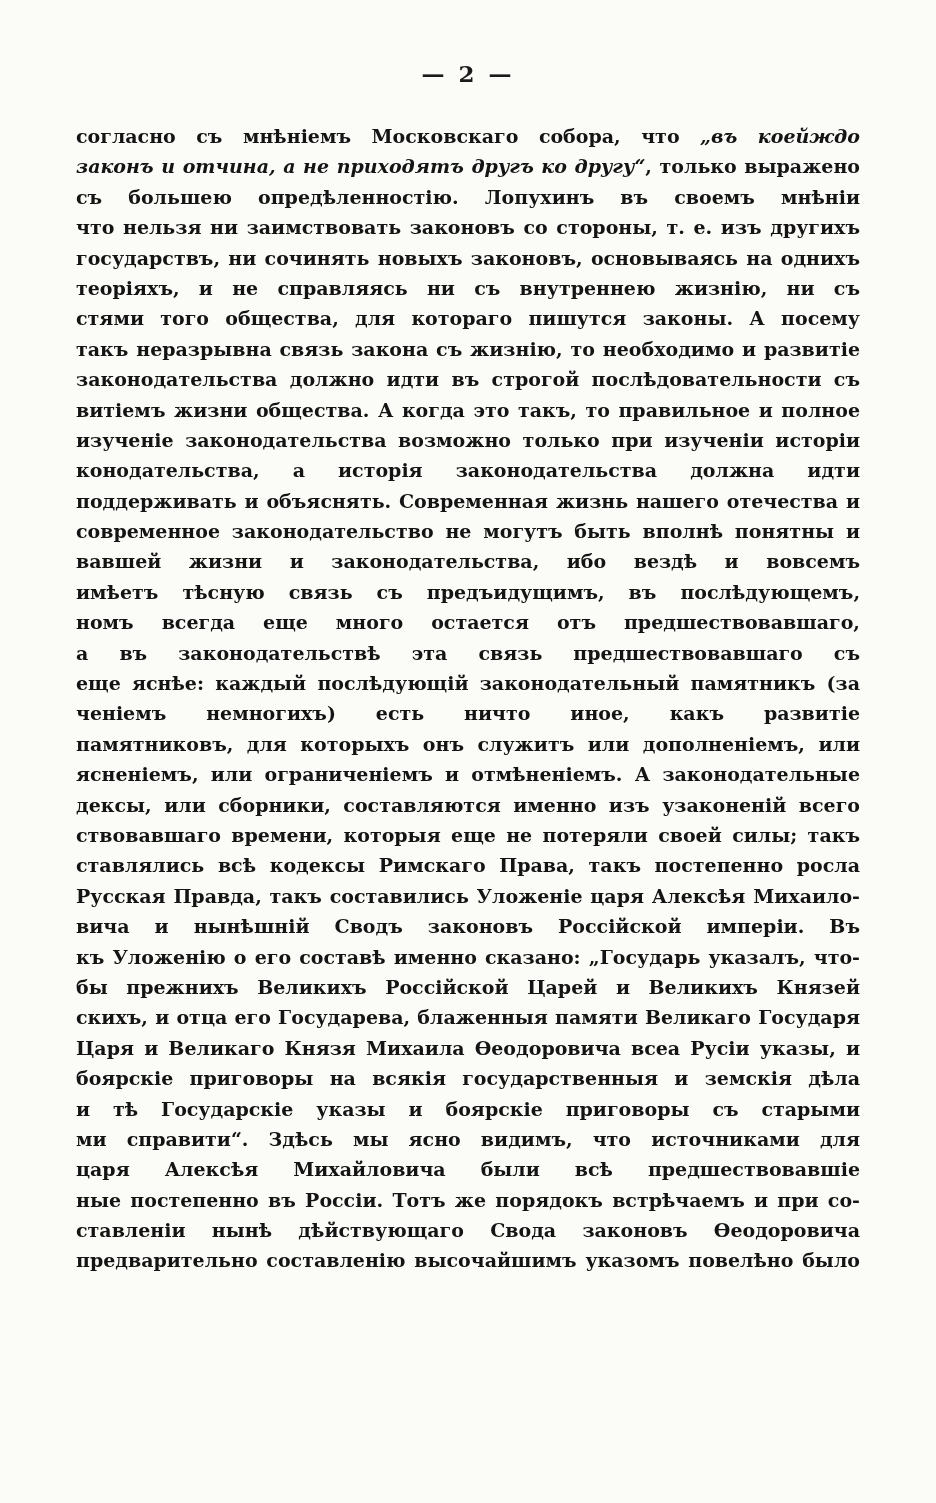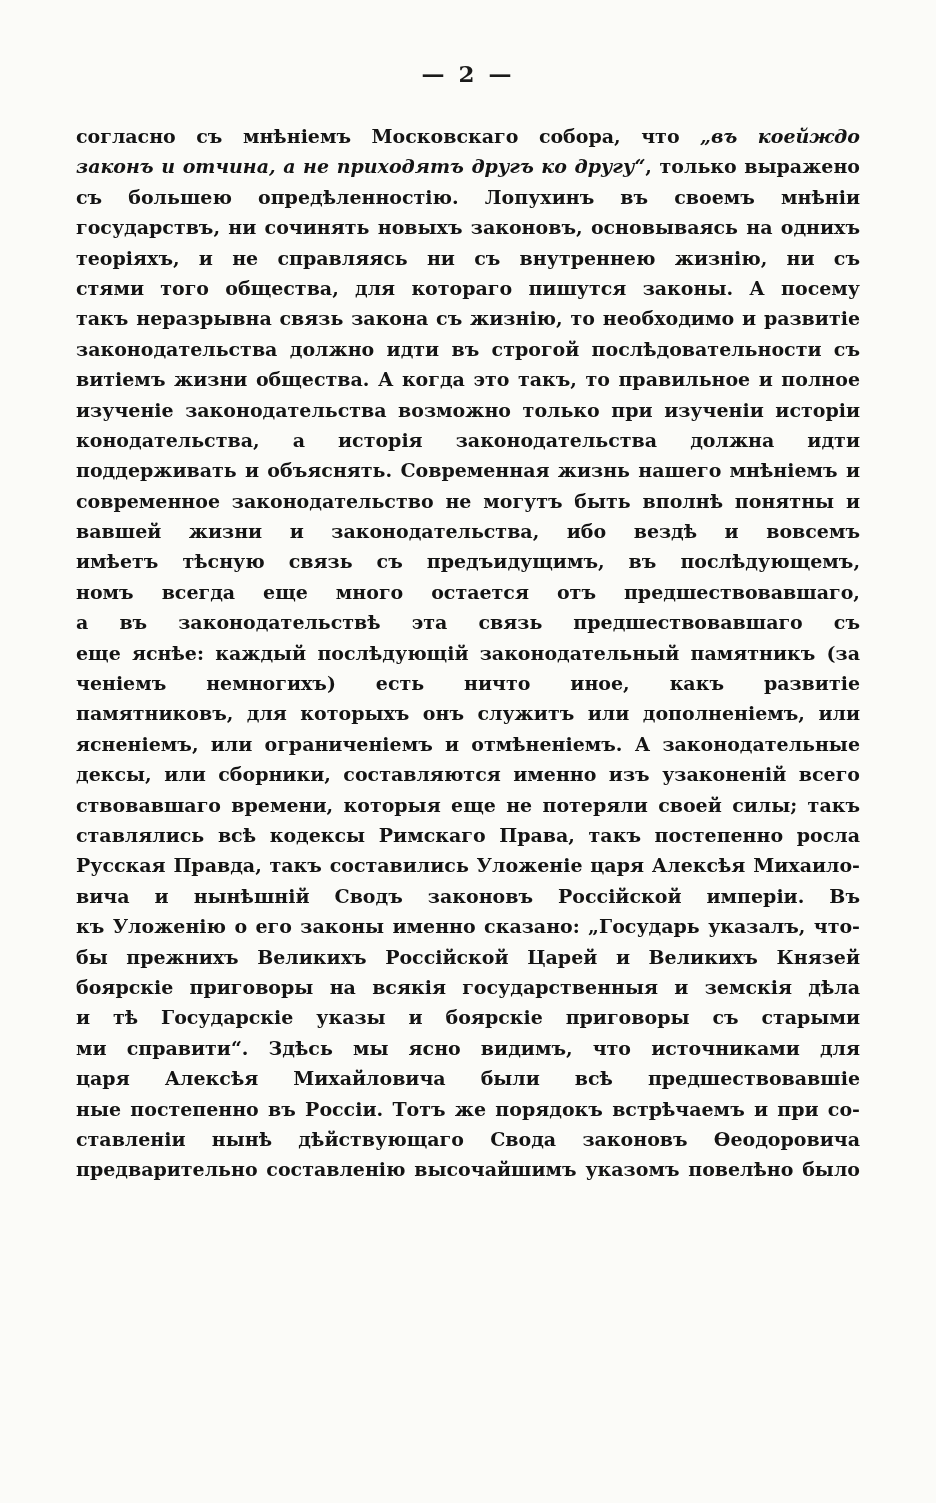--- a/index.html
+++ b/index.html
@@ -47,45 +47,48 @@
 </style>
 </head>
 <body>
 
 <div class="page-number">— 2 —</div>
 
 <div class="paragraph">
     <div class="line"><span>согласно съ мнѣніемъ Московскаго собора, что </span><span class="it">„въ коейждо странѣ</span></div>
     <div class="line"><span class="it">законъ и отчина, а не приходятъ другъ ко другу“</span><span>, только выражено</span></div>
     <div class="line"><span>съ большею опредѣленностію. Лопухинъ въ своемъ мнѣніи говоритъ,</span></div>
+    <div class="line"><span>что нельзя ни заимствовать законовъ со стороны, т. е. изъ другихъ</span></div>
     <div class="line"><span>государствъ, ни сочинять новыхъ законовъ, основываясь на однихъ</span></div>
     <div class="line"><span>теоріяхъ, и не справляясь ни съ внутреннею жизнію, ни съ потребно-</span></div>
     <div class="line"><span>стями того общества, для котораго пишутся законы. А посему ежели</span></div>
     <div class="line"><span>такъ неразрывна связь закона съ жизнію, то необходимо и развитіе</span></div>
     <div class="line"><span>законодательства должно идти въ строгой послѣдовательности съ раз-</span></div>
     <div class="line"><span>витіемъ жизни общества. А когда это такъ, то правильное и полное</span></div>
     <div class="line"><span>изученіе законодательства возможно только при изученіи исторіи за-</span></div>
     <div class="line"><span>конодательства, а исторія законодательства должна идти пораллельно</span></div>
-    <div class="line"><span>поддерживать и объяснять. Современная жизнь нашего мнѣніемъ и</span></div>
+    <div class="line"><span>поддерживать и объяснять. Современная жизнь нашего отечества и</span></div>
     <div class="line"><span>современное законодательство не могутъ быть вполнѣ понятны и ясны</span></div>
     <div class="line"><span>вавшей жизни и законодательства, ибо вездѣ и вовсемъ послѣдующее</span></div>
     <div class="line"><span>имѣетъ тѣсную связь съ предъидущимъ, въ послѣдующемъ, современ-</span></div>
     <div class="line"><span>номъ всегда еще много остается отъ предшествовавшаго, прошедшаго;</span></div>
     <div class="line"><span>а въ законодательствѣ эта связь предшествовавшаго съ послѣдующимъ</span></div>
     <div class="line"><span>еще яснѣе: каждый послѣдующій законодательный памятникъ (за исклю-</span></div>
     <div class="line"><span>ченіемъ немногихъ) есть ничто иное, какъ развитіе предшествовавшихъ</span></div>
     <div class="line"><span>памятниковъ, для которыхъ онъ служитъ или дополненіемъ, или объ-</span></div>
     <div class="line"><span>ясненіемъ, или ограниченіемъ и отмѣненіемъ. А законодательные ко-</span></div>
     <div class="line"><span>дексы, или сборники, составляются именно изъ узаконеній всего предше-</span></div>
     <div class="line"><span>ствовавшаго времени, которыя еще не потеряли своей силы; такъ со-</span></div>
     <div class="line"><span>ставлялись всѣ кодексы Римскаго Права, такъ постепенно росла наша</span></div>
     <div class="line"><span>Русская Правда, такъ составились Уложеніе царя Алексѣя Михаило-</span></div>
     <div class="line"><span>вича и нынѣшній Сводъ законовъ Россійской имперіи. Въ предисловіи</span></div>
-    <div class="line"><span>къ Уложенію о его законы именно сказано: „Государь указалъ, что-</span></div>
+    <div class="line"><span>къ Уложенію о его составѣ именно сказано: „Государь указалъ, что-</span></div>
     <div class="line"><span>бы прежнихъ Великихъ Россійской Царей и Великихъ Князей Россій-</span></div>
+    <div class="line"><span>скихъ, и отца его Государева, блаженныя памяти Великаго Государя</span></div>
+    <div class="line"><span>Царя и Великаго Князя Михаила Ѳеодоровича всеа Русіи указы, и</span></div>
     <div class="line"><span>боярскіе приговоры на всякія государственныя и земскія дѣла собрать,</span></div>
     <div class="line"><span>и тѣ Государскіе указы и боярскіе приговоры съ старыми Судебника-</span></div>
     <div class="line"><span>ми справити“. Здѣсь мы ясно видимъ, что источниками для Уложенія</span></div>
     <div class="line"><span>царя Алексѣя Михайловича были всѣ предшествовавшіе законодатель-</span></div>
     <div class="line"><span>ные постепенно въ Россіи. Тотъ же порядокъ встрѣчаемъ и при со-</span></div>
     <div class="line"><span>ставленіи нынѣ дѣйствующаго Свода законовъ Ѳеодоровича имперіи:</span></div>
     <div class="line"><span>предварительно составленію высочайшимъ указомъ повелѣно было со-</span></div>
   </div>
 
 </body></html>

